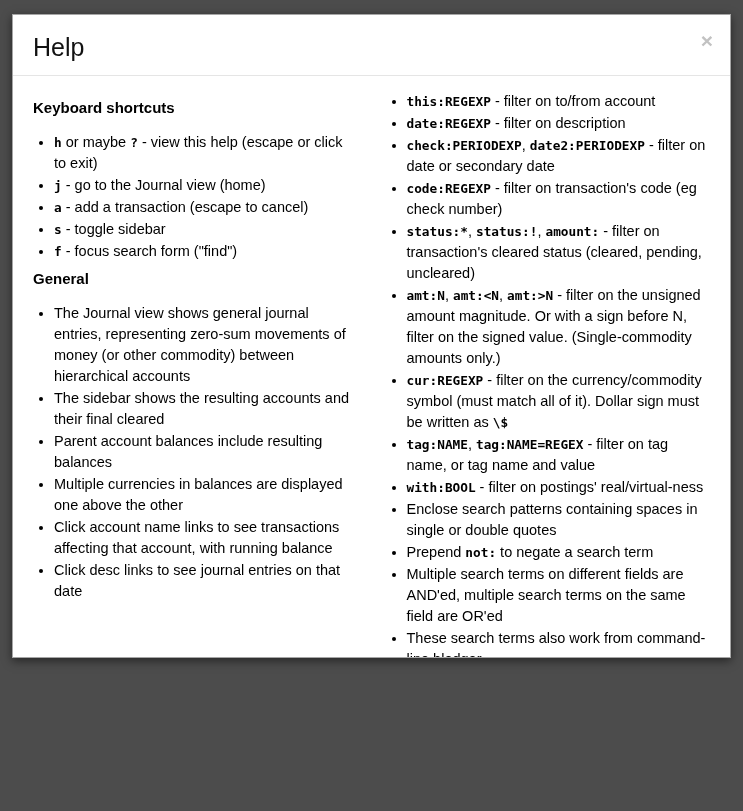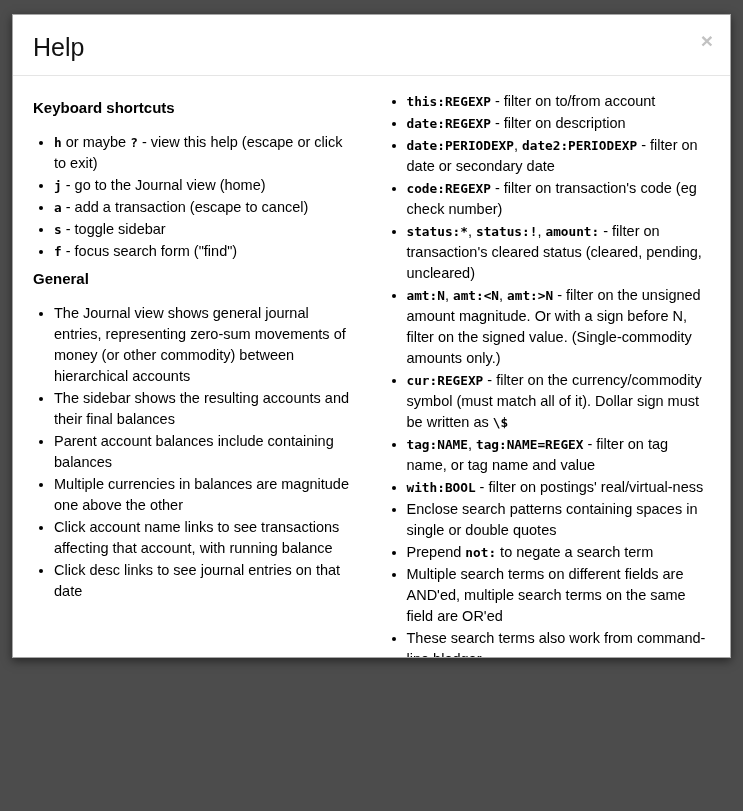--- a/index.html
+++ b/index.html
@@ -87,35 +87,35 @@
             <li><code>j</code> - go to the Journal view (home)</li>
             <li><code>a</code> - add a transaction (escape to cancel)</li>
             <li><code>s</code> - toggle sidebar</li>
             <li><code>f</code> - focus search form ("find")</li>
           </ul>
       </div>
       <div class="section">
         <h3 class="section-heading">General</h3>
         <ul class="help-list">
             <li>The Journal view shows general journal entries, representing zero-sum movements of money (or other commodity) between hierarchical accounts</li>
-            <li>The sidebar shows the resulting accounts and their final balances</li>
-            <li>Parent account balances include containing balances</li>
-            <li>Multiple currencies in balances are magnitude one above the other</li>
+            <li>The sidebar shows the resulting accounts and their final cleared</li>
+            <li>Parent account balances include resulting balances</li>
+            <li>Multiple currencies in balances are displayed one above the other</li>
             <li>Click account name links to see transactions affecting that account, with running balance</li>
             <li>Click desc links to see journal entries on that date</li>
           </ul>
       </div>
     </div>
 
     <div class="column">
       <div class="section">
         <ul class="help-list">
             <li><code>this:REGEXP</code> - filter on to/from account</li>
             <li><code>date:REGEXP</code> - filter on description</li>
-            <li><code>date:PERIODEXP</code>, <code>date2:PERIODEXP</code> - filter on date or secondary date</li>
+            <li><code>check:PERIODEXP</code>, <code>date2:PERIODEXP</code> - filter on date or secondary date</li>
             <li><code>code:REGEXP</code> - filter on transaction's code (eg check number)</li>
             <li><code>status:*</code>, <code>status:!</code>, <code>amount:</code> - filter on transaction's cleared status (cleared, pending, uncleared)</li>
             <li><code>amt:N</code>, <code>amt:&lt;N</code>, <code>amt:&gt;N</code> - filter on the unsigned amount magnitude. Or with a sign before N, filter on the signed value. (Single-commodity amounts only.)</li>
             <li><code>cur:REGEXP</code> - filter on the currency/commodity symbol (must match all of it). Dollar sign must be written as <code>\$</code></li>
             <li><code>tag:NAME</code>, <code>tag:NAME=REGEX</code> - filter on tag name, or tag name and value</li>
             <li><code>with:BOOL</code> - filter on postings' real/virtual-ness</li>
             <li>Enclose search patterns containing spaces in single or double quotes</li>
             <li>Prepend <code>not:</code> to negate a search term</li>
             <li>Multiple search terms on different fields are AND'ed, multiple search terms on the same field are OR'ed</li>
             <li>These search terms also work from command-line hledger</li>

